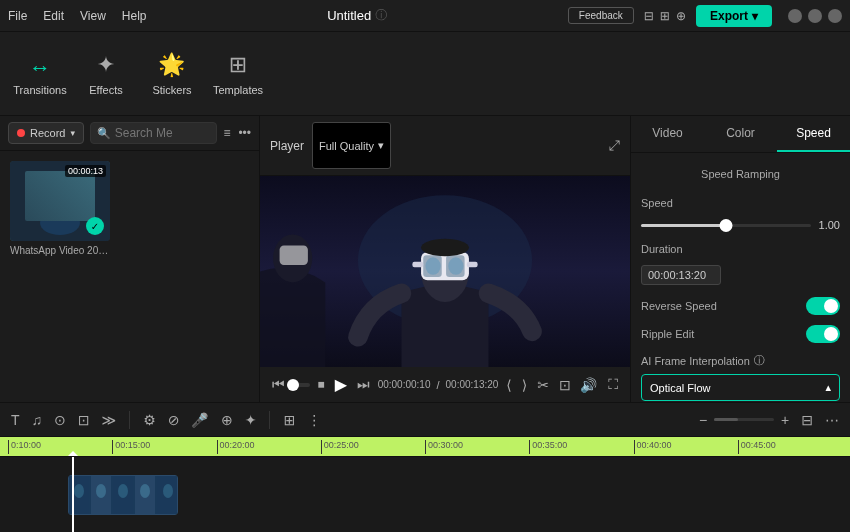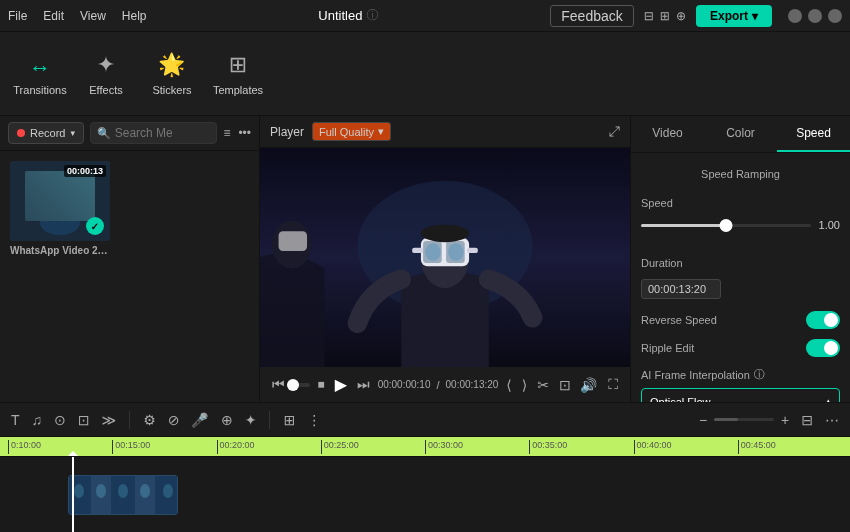--- a/index.html
+++ b/index.html
@@ -57,21 +57,21 @@
     }
     .btn-min { background: #666; }
     .btn-max { background: #666; }
     .btn-close { background: #666; }
     .feedback-btn {
       background: transparent;
       border: 1px solid #555;
       color: #ccc;
       padding: 2px 10px;
       border-radius: 3px;
-      font-size: 14px;
+      font-size: 10px;
       cursor: pointer;
     }
     .export-btn {
       background: #00d4aa;
       border: none;
       color: #000;
       padding: 4px 14px;
       border-radius: 4px;
       font-size: 12px;
       font-weight: bold;
@@ -169,21 +169,20 @@
     }
     .left-panel-icons {
       display: flex;
       align-items: center;
       gap: 8px;
       color: #aaa;
     }
     .media-grid {
       padding: 10px;
       flex: 1;
-      font-weight: bold;
     }
     .media-item {
       position: relative;
       width: 100px;
       height: 80px;
       border-radius: 4px;
       overflow: hidden;
       background: #2a2a2a;
       cursor: pointer;
     }
@@ -250,24 +249,24 @@
       padding: 6px 10px;
       background: #1c1c1c;
       border-bottom: 1px solid #111;
       gap: 8px;
     }
     .player-label {
       font-size: 12px;
       color: #ccc;
     }
     .quality-select {
-      background: #c2410c;
+      background: #000000;
       border: 1px solid #444;
       color: #ccc;
-      padding: 2px 6px;
+      padding: 16px 6px;
       border-radius: 3px;
       font-size: 11px;
       cursor: pointer;
       display: flex;
       align-items: center;
       gap: 4px;
     }
     .player-spacer { flex: 1; }
     .player-video {
       flex: 1;
@@ -384,21 +383,21 @@
       color: #aaa;
     }
     .prop-value {
       font-size: 11px;
       color: #ccc;
     }
     .slider-container {
       display: flex;
       align-items: center;
       gap: 8px;
-      margin-bottom: 26px;
+      margin-bottom: 12px;
     }
     .slider-track {
       flex: 1;
       height: 3px;
       background: #333;
       border-radius: 2px;
       position: relative;
     }
     .slider-fill {
       height: 100%;

